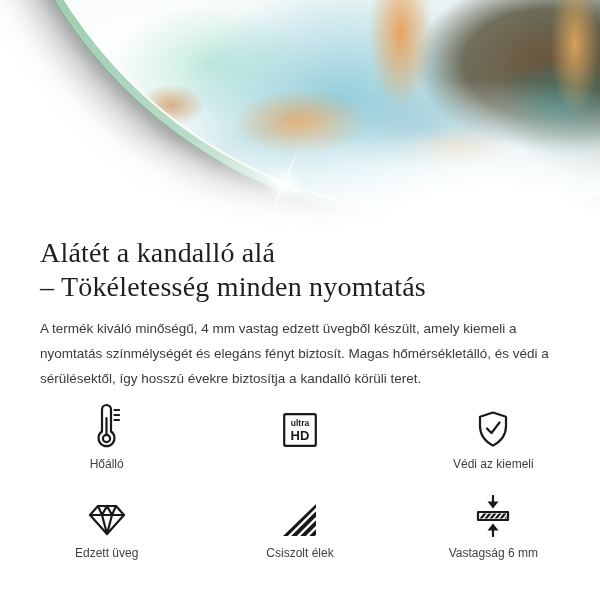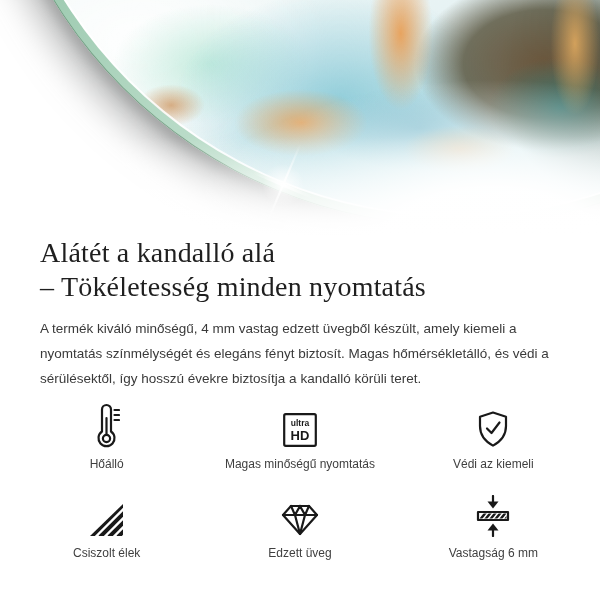--- a/index.html
+++ b/index.html
@@ -175,60 +175,59 @@
     </div>
 
     <div class="feature">
       <div class="icon-box">
         <svg width="36" height="36" viewBox="0 0 36 36">
           <rect class="stroke" x="2.2" y="2.2" width="31.6" height="31.6" rx="1.5" stroke-width="2.8"></rect>
           <text class="badge-top" x="18" y="14" text-anchor="middle">ultra</text>
           <text class="badge-bottom" x="18" y="28" text-anchor="middle">HD</text>
         </svg>
       </div>
-      <div class="label">Magas minőségű nyomtatás</div>
     </div>
 
     <div class="feature">
       <div class="icon-box">
         <svg width="34" height="38" viewBox="0 0 34 38">
           <path class="stroke" d="M17 2.5 L30 6.8 V16 C30 25 24.5 31.6 17 35.6 C9.5 31.6 4 25 4 16 V6.8 Z"></path>
           <path class="stroke" d="M11 18.5 L15.5 23 L23.5 12.5" stroke-width="2.4"></path>
         </svg>
       </div>
       <div class="label">Védi az kiemeli</div>
+    </div>
+
+    <div class="feature">
+      <div class="icon-box">
+        <svg width="40" height="34" viewBox="0 0 40 34">
+          <path class="stroke" stroke-width="2" d="M11 3 H29 L37 12 L20 31 L3 12 Z"></path>
+          <path class="stroke" stroke-width="1.7" d="M3 12 H37 M11 3 L15 12 M29 3 L25 12 M15 12 L20 3 M25 12 L20 3 M15 12 L20 31 M25 12 L20 31"></path>
+        </svg>
+      </div>
+      <div class="label">Edzett üveg</div>
     </div>
 
     <div class="feature">
       <div class="icon-box">
         <svg width="36" height="34" viewBox="0 0 36 34">
           <defs>
             <clipPath id="triClip">
                 <polygon points="1,33 34,1 34,33"></polygon>
               </clipPath>
           </defs>
           <g clip-path="url(#triClip)">
             <line x1="2" y1="34" x2="36" y2="0" stroke="#191919" stroke-width="4"></line>
             <line x1="11" y1="34" x2="45" y2="0" stroke="#191919" stroke-width="4"></line>
             <line x1="20" y1="34" x2="54" y2="0" stroke="#191919" stroke-width="4"></line>
             <line x1="29" y1="34" x2="63" y2="0" stroke="#191919" stroke-width="4"></line>
           </g>
         </svg>
       </div>
       <div class="label">Csiszolt élek</div>
-    </div>
-
-    <div class="feature">
-      <div class="icon-box">
-        <svg width="40" height="34" viewBox="0 0 40 34">
-          <path class="stroke" stroke-width="2" d="M11 3 H29 L37 12 L20 31 L3 12 Z"></path>
-          <path class="stroke" stroke-width="1.7" d="M3 12 H37 M11 3 L15 12 M29 3 L25 12 M15 12 L20 3 M25 12 L20 3 M15 12 L20 31 M25 12 L20 31"></path>
-        </svg>
-      </div>
-      <div class="label">Edzett üveg</div>
     </div>
 
     <div class="feature">
       <div class="icon-box">
         <svg width="36" height="42" viewBox="0 0 36 42">
           <line class="stroke" x1="18" y1="1" x2="18" y2="7" stroke-width="2.6"></line>
           <polygon class="fillblk" points="12.5,6.5 23.5,6.5 18,13.5"></polygon>
           <rect class="stroke" x="3" y="17" width="30" height="8" stroke-width="2.4"></rect>
           <defs>
             <clipPath id="barClip">

